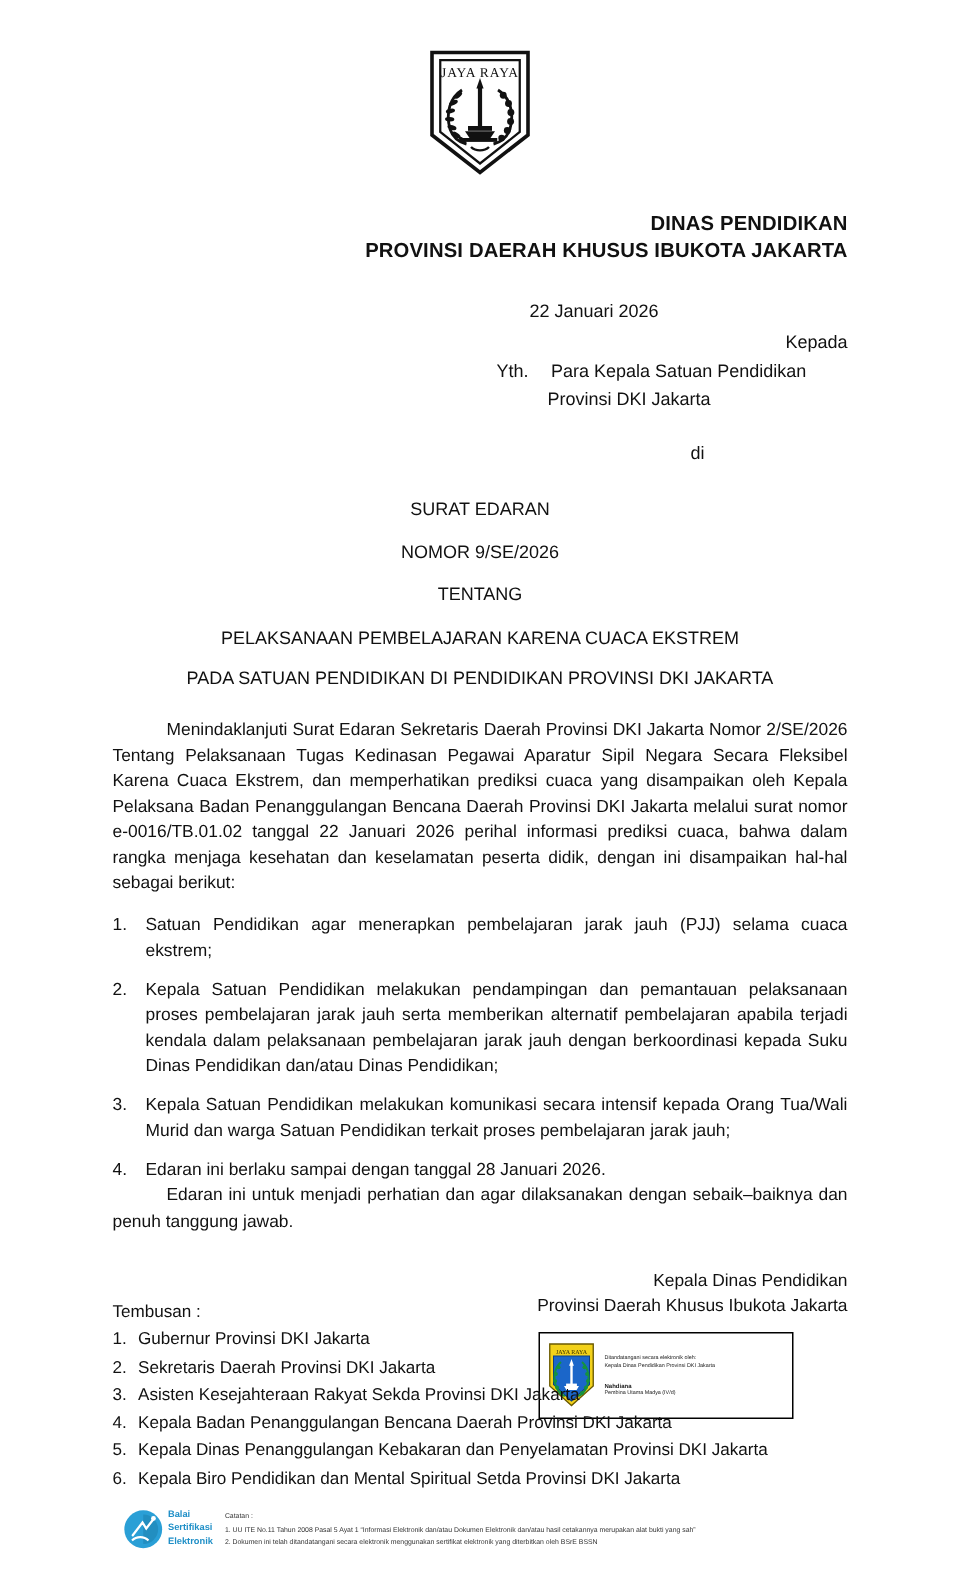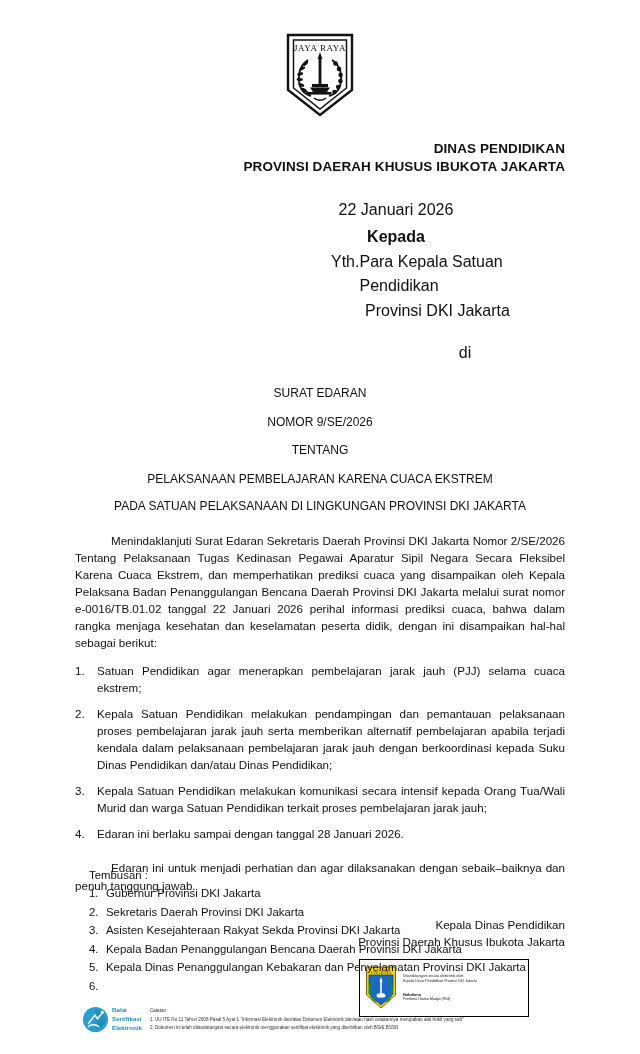--- a/index.html
+++ b/index.html
@@ -40,37 +40,36 @@
     font-weight: bold;
     font-size: 13.5px;
     line-height: 1.35;
     letter-spacing: 0.1px;
     margin-top: 22px;
   }
 
   
   .addr-block {
     margin-top: 22px;
-    font-size: 16px;
+    font-size: 12px;
     line-height: 1.5;
   }
   .addr-date {
     text-align: center;
     margin-left: 152px;
   }
   .addr-kepada {
-    text-align: center;
+    text-align: right;
     margin-left: 152px;
     margin-top: 3px;
-    font-weight: bold;
   }
   .addr-yth {
     margin-left: 256px;
     display: flex;
-    gap: 0;
+    gap: 15px;
     margin-top: 1px;
   }
   .addr-yth-label { flex: 0 0 auto; }
   .addr-sub {
     margin-left: 290px;
     margin-top: 1px;
   }
   .addr-di {
     margin-left: 290px;
     margin-top: 18px;
@@ -120,21 +119,21 @@
   }
   .li-txt {
     flex: 1 1 auto;
     text-align: justify;
   }
 
   .closing {
     font-size: 11.6px;
     line-height: 1.47;
     text-align: justify;
-    margin-top: 17px;
+    margin-top: 0;
     text-indent: 36px;
   }
 
   
   .sign-block {
     margin-top: 22px;
     text-align: right;
     font-size: 11.6px;
     line-height: 1.5;
     margin-left: 200px;
@@ -159,21 +158,21 @@
     line-height: 1.45;
     color: #1a1a1a;
     overflow: hidden;
   }
   .esign-text .gap { height: 7px; }
   .esign-name { font-weight: bold; font-size: 4px; }
 
   
   .tembusan {
     position: absolute;
-    left: 89px;
+    left: 75px;
     top: 866px;
     font-size: 11.4px;
     line-height: 1.62;
   }
   .tembusan ol {
     list-style: none;
     margin: 0;
     padding: 0;
   }
   .tembusan li { display: flex; }
@@ -266,21 +265,21 @@
     </div>
     <div class="addr-sub">Provinsi DKI Jakarta</div>
     <div class="addr-di">di</div>
   </div>
 
   <div class="title-block">
     <div>SURAT EDARAN</div>
     <div>NOMOR 9/SE/2026</div>
     <div>TENTANG</div>
     <div class="title-subject">PELAKSANAAN PEMBELAJARAN KARENA CUACA EKSTREM</div>
-    <div class="title-subject">PADA SATUAN PELAKSANAAN DI LINGKUNGAN PROVINSI DKI JAKARTA</div>
+    <div class="title-subject">PADA SATUAN PENDIDIKAN DI PENDIDIKAN PROVINSI DKI JAKARTA</div>
   </div>
 
   <div class="body-text">
     <p>Menindaklanjuti Surat Edaran Sekretaris Daerah Provinsi DKI Jakarta Nomor 2/SE/2026 Tentang Pelaksanaan Tugas Kedinasan Pegawai Aparatur Sipil Negara Secara Fleksibel Karena Cuaca Ekstrem, dan memperhatikan prediksi cuaca yang disampaikan oleh Kepala Pelaksana Badan Penanggulangan Bencana Daerah Provinsi DKI Jakarta melalui surat nomor e-0016/TB.01.02 tanggal 22 Januari 2026 perihal informasi prediksi cuaca, bahwa dalam rangka menjaga kesehatan dan keselamatan peserta didik, dengan ini disampaikan hal-hal sebagai berikut:</p>
   </div>
 
   <ol class="main-list">
     <li>
       <span class="li-num">1.</span>
       <span class="li-txt">Satuan Pendidikan agar menerapkan pembelajaran jarak jauh (PJJ) selama cuaca ekstrem;</span>
@@ -359,20 +358,21 @@
       <li>
         <span class="t-num">4.</span>
         <span>Kepala Badan Penanggulangan Bencana Daerah Provinsi DKI Jakarta</span>
       </li>
       <li>
         <span class="t-num">5.</span>
         <span>Kepala Dinas Penanggulangan Kebakaran dan Penyelamatan Provinsi DKI Jakarta</span>
       </li>
       <li>
         <span class="t-num">6.</span>
+        <span>Kepala Biro Pendidikan dan Mental Spiritual Setda Provinsi DKI Jakarta</span>
       </li>
     </ol>
   </div>
 
   <div class="footer">
     <div class="bsre-logo">
       <svg class="bsre-mark" viewBox="0 0 27 27">
         <circle cx="13.5" cy="13.5" r="12.6" fill="#2a9fd6"></circle>
         <path d="M13.5 3.6 A9.9 9.9 0 0 1 13.5 23.4 Z" fill="#1c7fae" opacity="0.55"></path>
         <path d="M6.5 17.5 L13 9 L15.5 13 L20.5 6.5" fill="none" stroke="#ffffff" stroke-width="1.5" stroke-linecap="round"></path>

